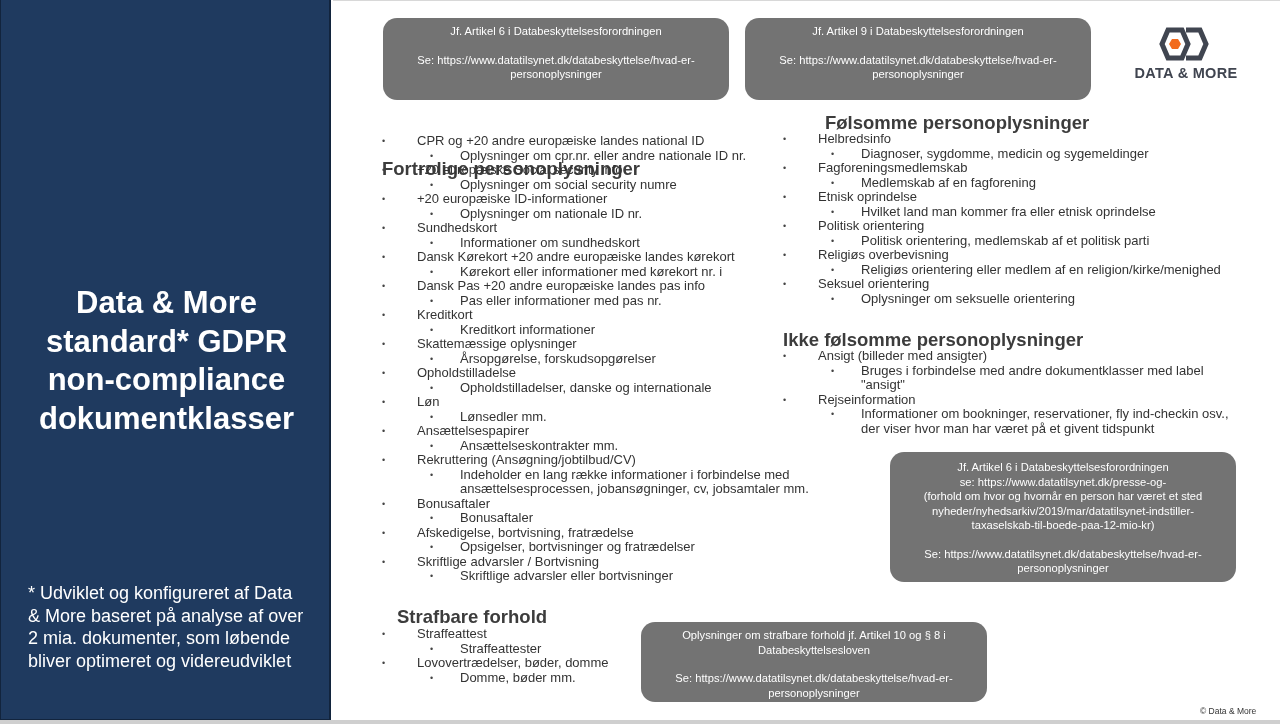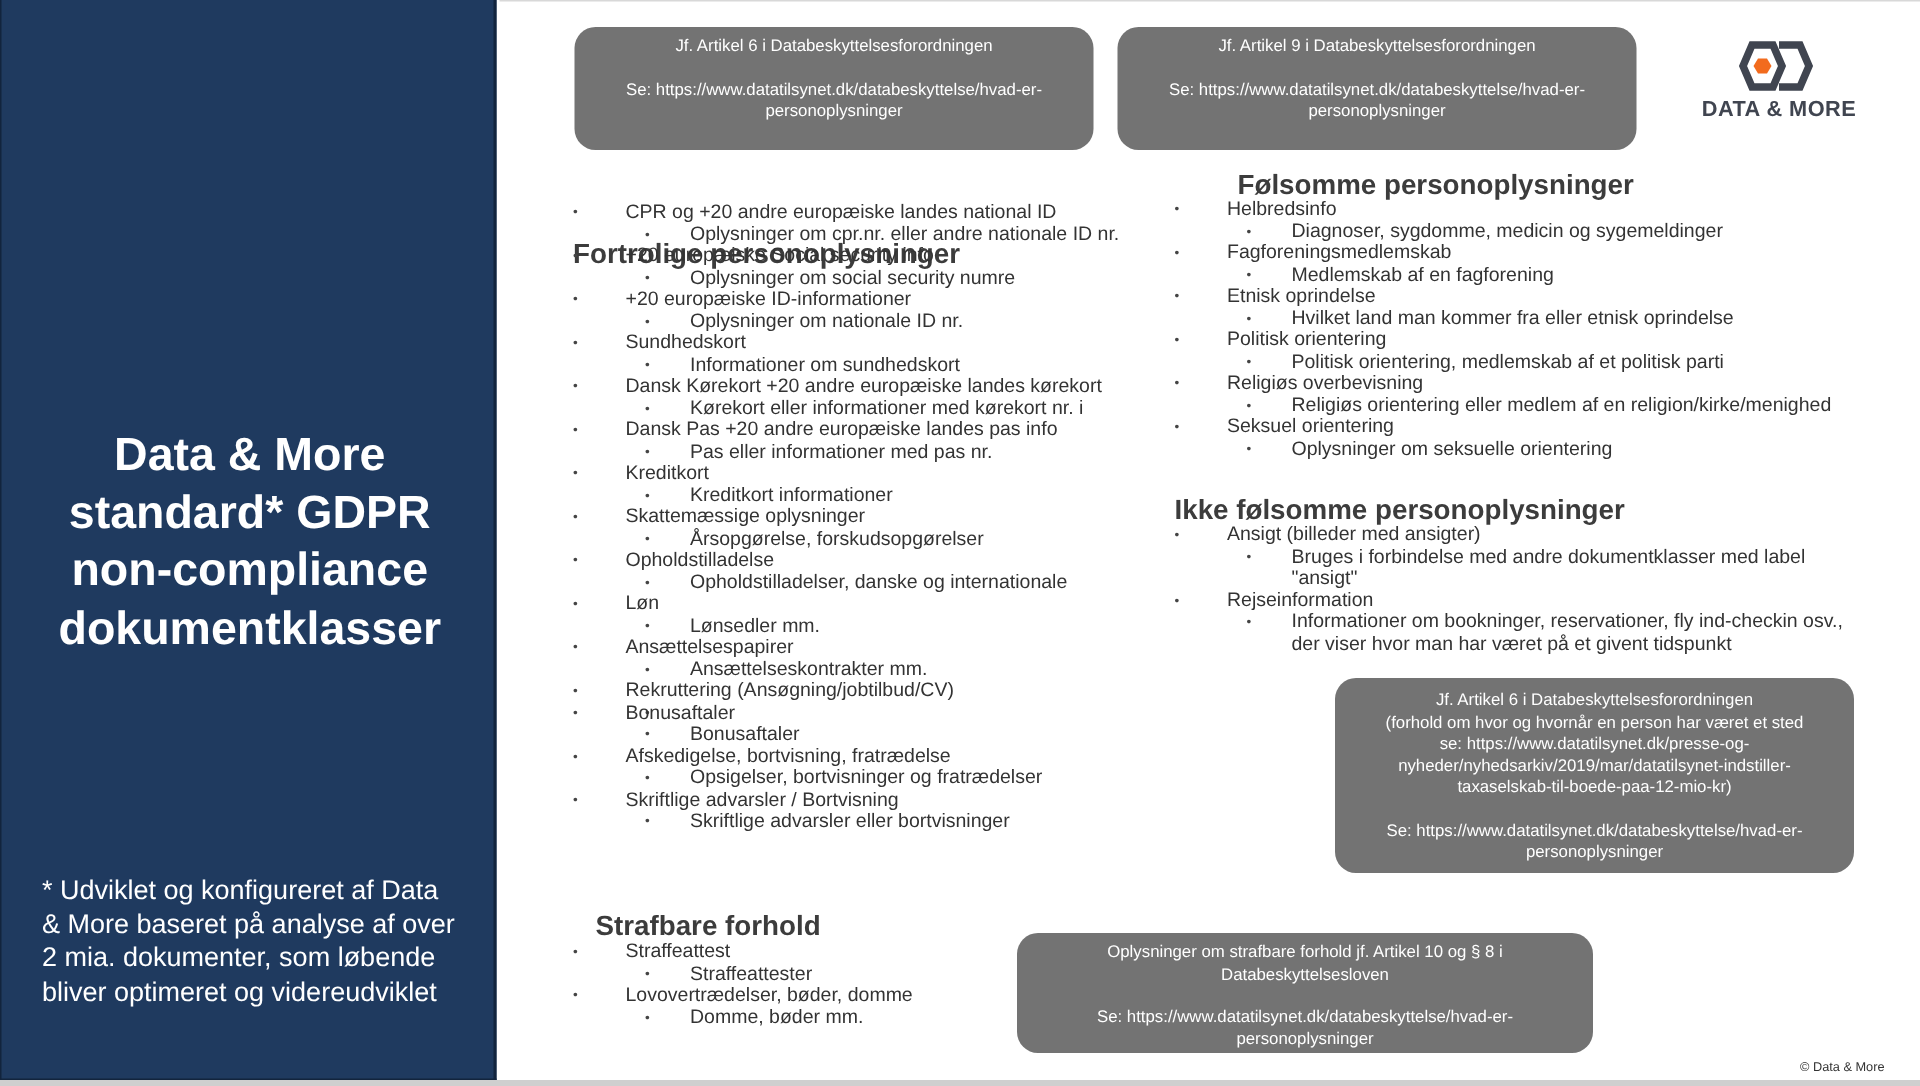--- a/index.html
+++ b/index.html
@@ -126,21 +126,21 @@
     <div class="sub"><span class="bullet">•</span><span>Kreditkort informationer</span></div>
     <div class="item"><span class="bullet">•</span><span>Skattemæssige oplysninger</span></div>
     <div class="sub"><span class="bullet">•</span><span>Årsopgørelse, forskudsopgørelser</span></div>
     <div class="item"><span class="bullet">•</span><span>Opholdstilladelse</span></div>
     <div class="sub"><span class="bullet">•</span><span>Opholdstilladelser, danske og internationale</span></div>
     <div class="item"><span class="bullet">•</span><span>Løn</span></div>
     <div class="sub"><span class="bullet">•</span><span>Lønsedler mm.</span></div>
     <div class="item"><span class="bullet">•</span><span>Ansættelsespapirer</span></div>
     <div class="sub"><span class="bullet">•</span><span>Ansættelseskontrakter mm.</span></div>
     <div class="item"><span class="bullet">•</span><span>Rekruttering (Ansøgning/jobtilbud/CV)</span></div>
-    <div class="sub"><span class="bullet">•</span></div>
+    <div class="sub"><span class="bullet">•</span><span>Indeholder en lang række informationer i forbindelse med ansættelsesprocessen, jobansøgninger, cv, jobsamtaler mm.</span></div>
     <div class="item"><span class="bullet">•</span><span>Bonusaftaler</span></div>
     <div class="sub"><span class="bullet">•</span><span>Bonusaftaler</span></div>
     <div class="item"><span class="bullet">•</span><span>Afskedigelse, bortvisning, fratrædelse</span></div>
     <div class="sub"><span class="bullet">•</span><span>Opsigelser, bortvisninger og fratrædelser</span></div>
     <div class="item"><span class="bullet">•</span><span>Skriftlige advarsler / Bortvisning</span></div>
     <div class="sub"><span class="bullet">•</span><span>Skriftlige advarsler eller bortvisninger</span></div>
   </div>
 
 <div class="section-title" style="left:783px; top:113px;margin-left:42px;">Følsomme personoplysninger</div>
 <div class="list" id="list-folsomme" style="left:783px; top:132px; width:470px;">
@@ -161,38 +161,38 @@
 <div class="section-title" style="left:783px; top:330px;">Ikke følsomme personoplysninger</div>
 <div class="list" id="list-ikke" style="left:783px; top:349px; width:450px;">
     <div class="item"><span class="bullet">•</span><span>Ansigt (billeder med ansigter)</span></div>
     <div class="sub"><span class="bullet">•</span><span>Bruges i forbindelse med andre dokumentklasser med label "ansigt"</span></div>
     <div class="item"><span class="bullet">•</span><span>Rejseinformation</span></div>
     <div class="sub"><span class="bullet">•</span><span>Informationer om bookninger, reservationer, fly ind-checkin osv., der viser hvor man har været på et givent tidspunkt</span></div>
   </div>
 
 <div class="callout" style="left:890px; top:452px; width:346px; height:130px; padding-top:8px;">
   <span class="line">Jf. Artikel 6 i Databeskyttelsesforordningen</span>
+  <span class="line">se: https://www.datatilsynet.dk/presse-og-</span>
   <span class="line">(forhold om hvor og hvornår en person har været et sted</span>
-  <span class="line">se: https://www.datatilsynet.dk/presse-og-</span>
   <span class="line">nyheder/nyhedsarkiv/2019/mar/datatilsynet-indstiller-</span>
   <span class="line">taxaselskab-til-boede-paa-12-mio-kr)</span>
   <span class="gap"></span>
   <span class="line">Se: https://www.datatilsynet.dk/databeskyttelse/hvad-er-</span>
   <span class="line">personoplysninger</span>
 </div>
 
 <div class="section-title" style="left:397px; top:607px;">Strafbare forhold</div>
 <div class="list" id="list-strafbare" style="left:382px; top:627px; width:300px;">
     <div class="item"><span class="bullet">•</span><span>Straffeattest</span></div>
     <div class="sub"><span class="bullet">•</span><span>Straffeattester</span></div>
     <div class="item"><span class="bullet">•</span><span>Lovovertrædelser, bøder, domme</span></div>
     <div class="sub"><span class="bullet">•</span><span>Domme, bøder mm.</span></div>
   </div>
 
-<div class="callout" style="left:678px; top:622px; width:384px; height:80px;">
+<div class="callout" style="left:641px; top:622px; width:346px; height:80px;">
   <span class="line">Oplysninger om strafbare forhold jf. Artikel 10 og § 8 i</span>
   <span class="line">Databeskyttelsesloven</span>
   <span class="gap"></span>
   <span class="line">Se: https://www.datatilsynet.dk/databeskyttelse/hvad-er-</span>
   <span class="line">personoplysninger</span>
 </div>
 
 <div class="copyright">© Data &amp; More</div>
 <div class="bottom-bar"></div>
 

